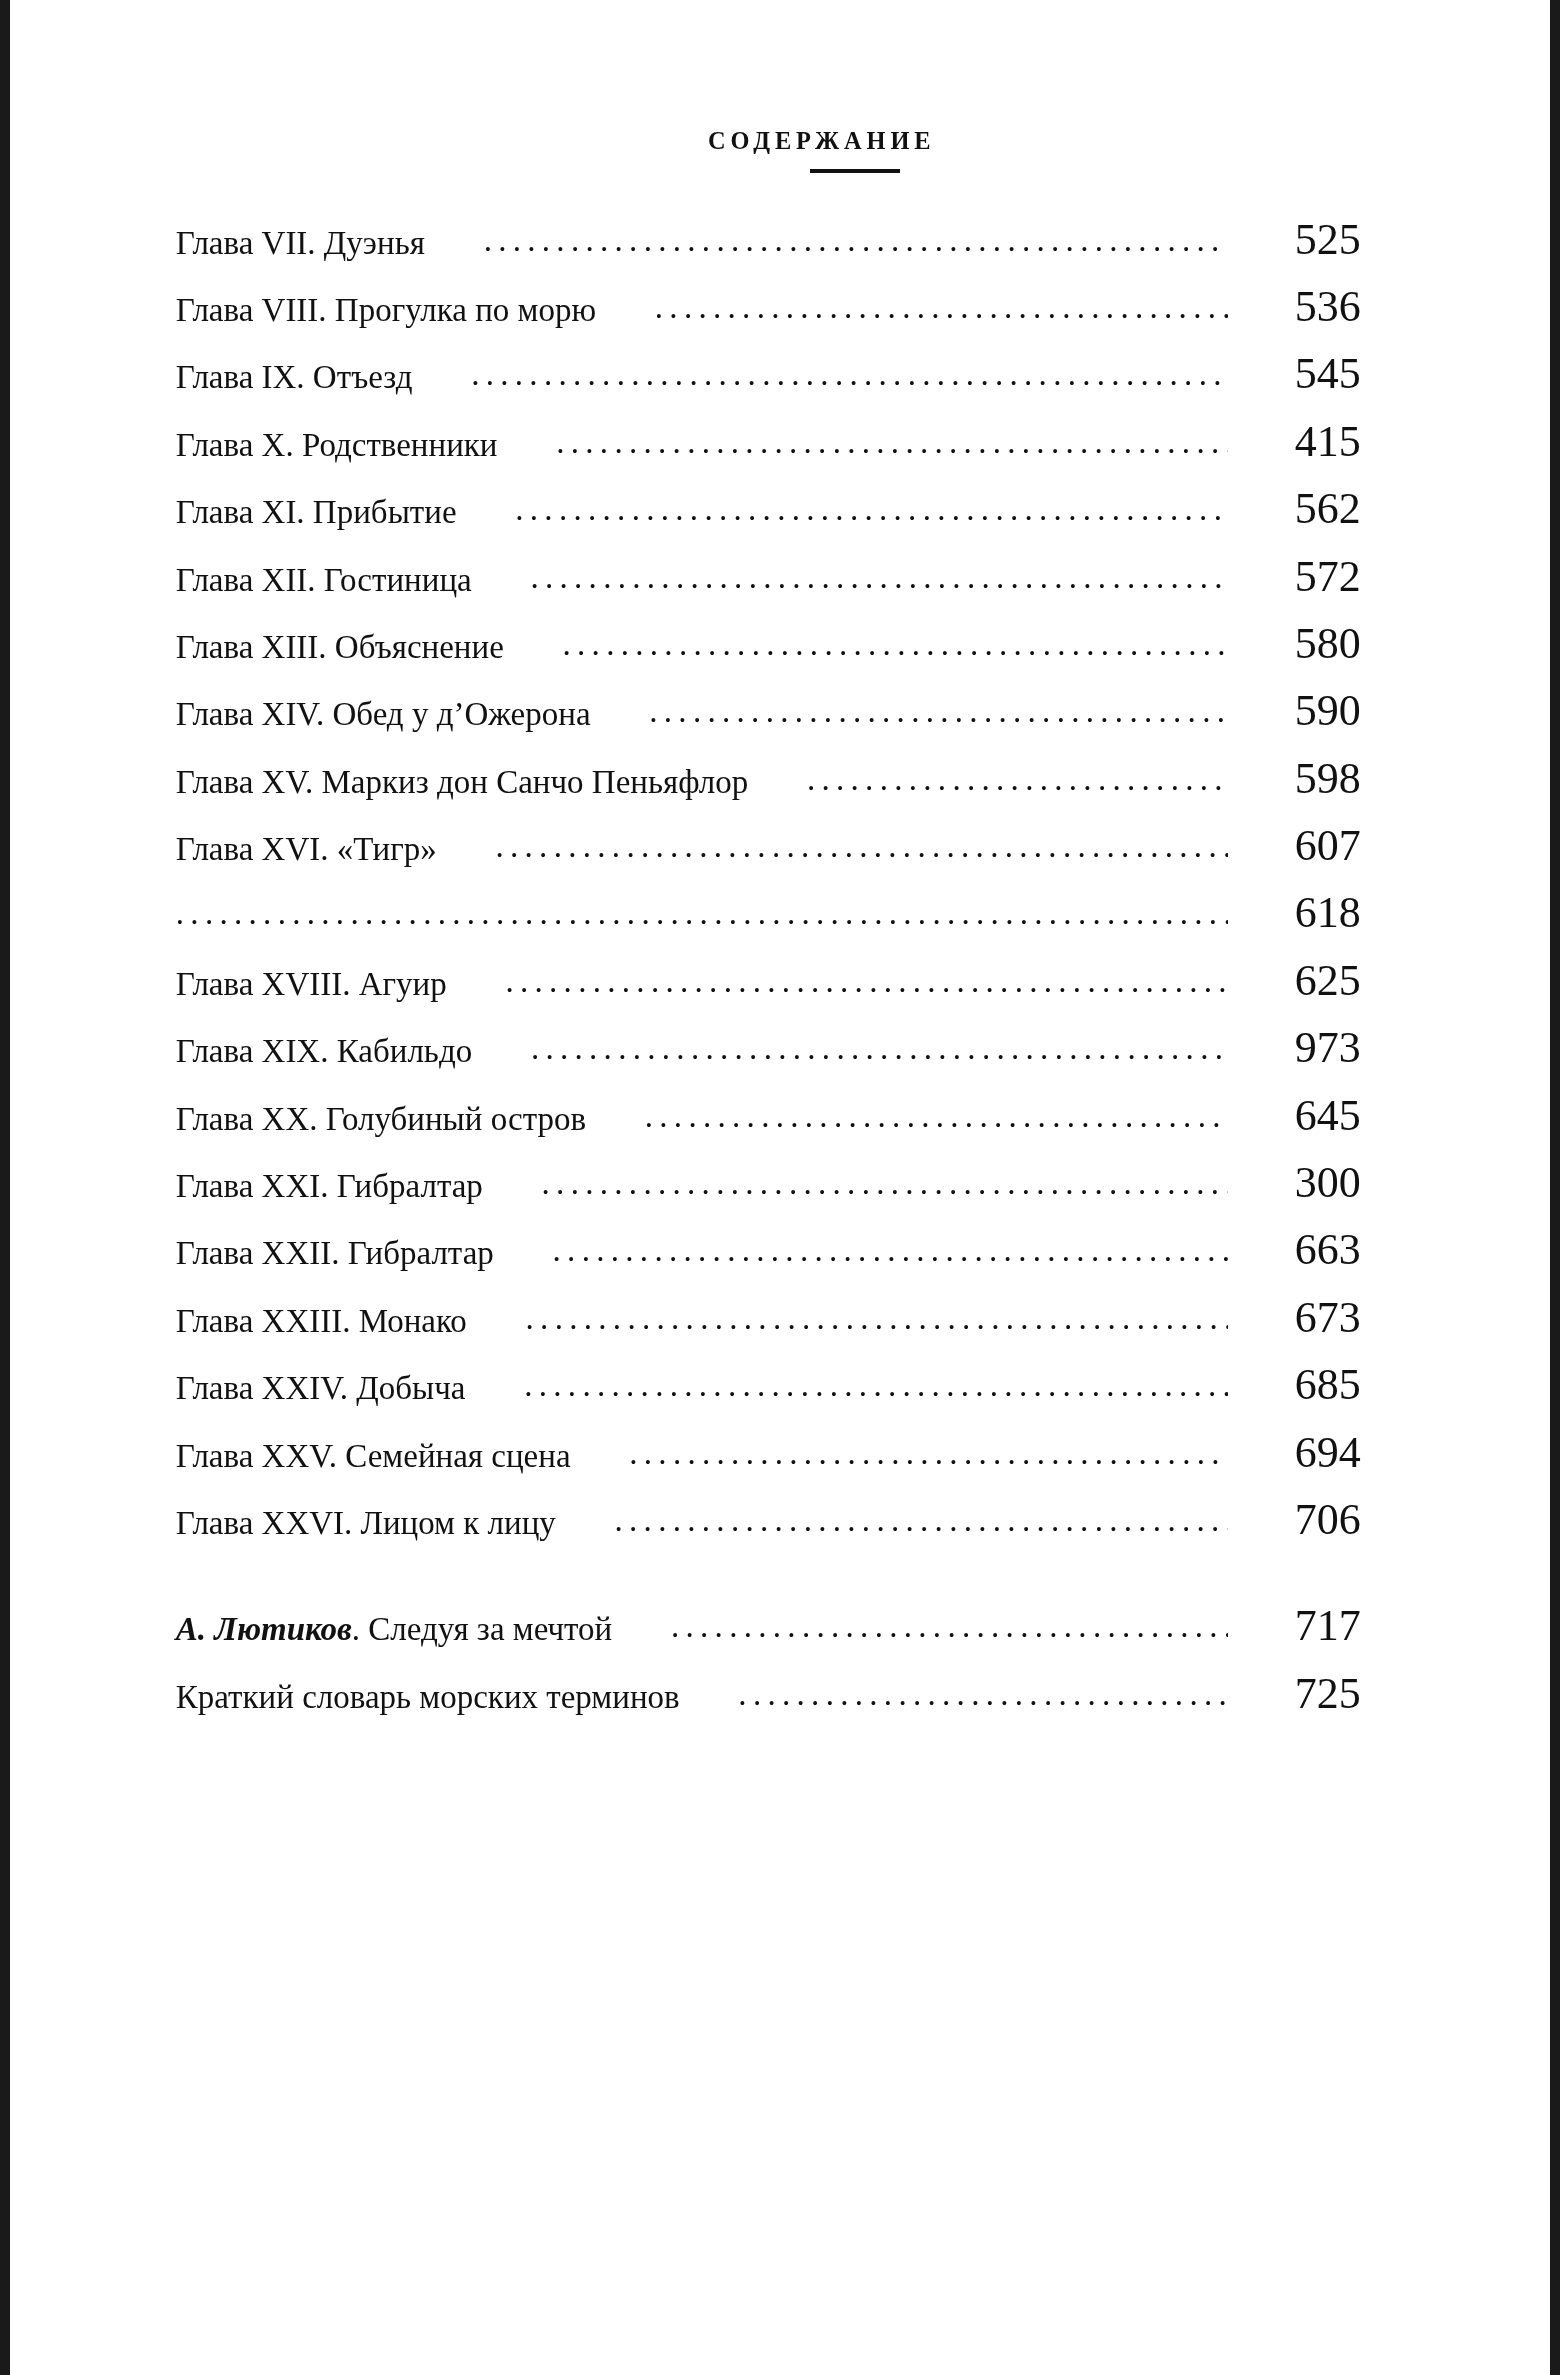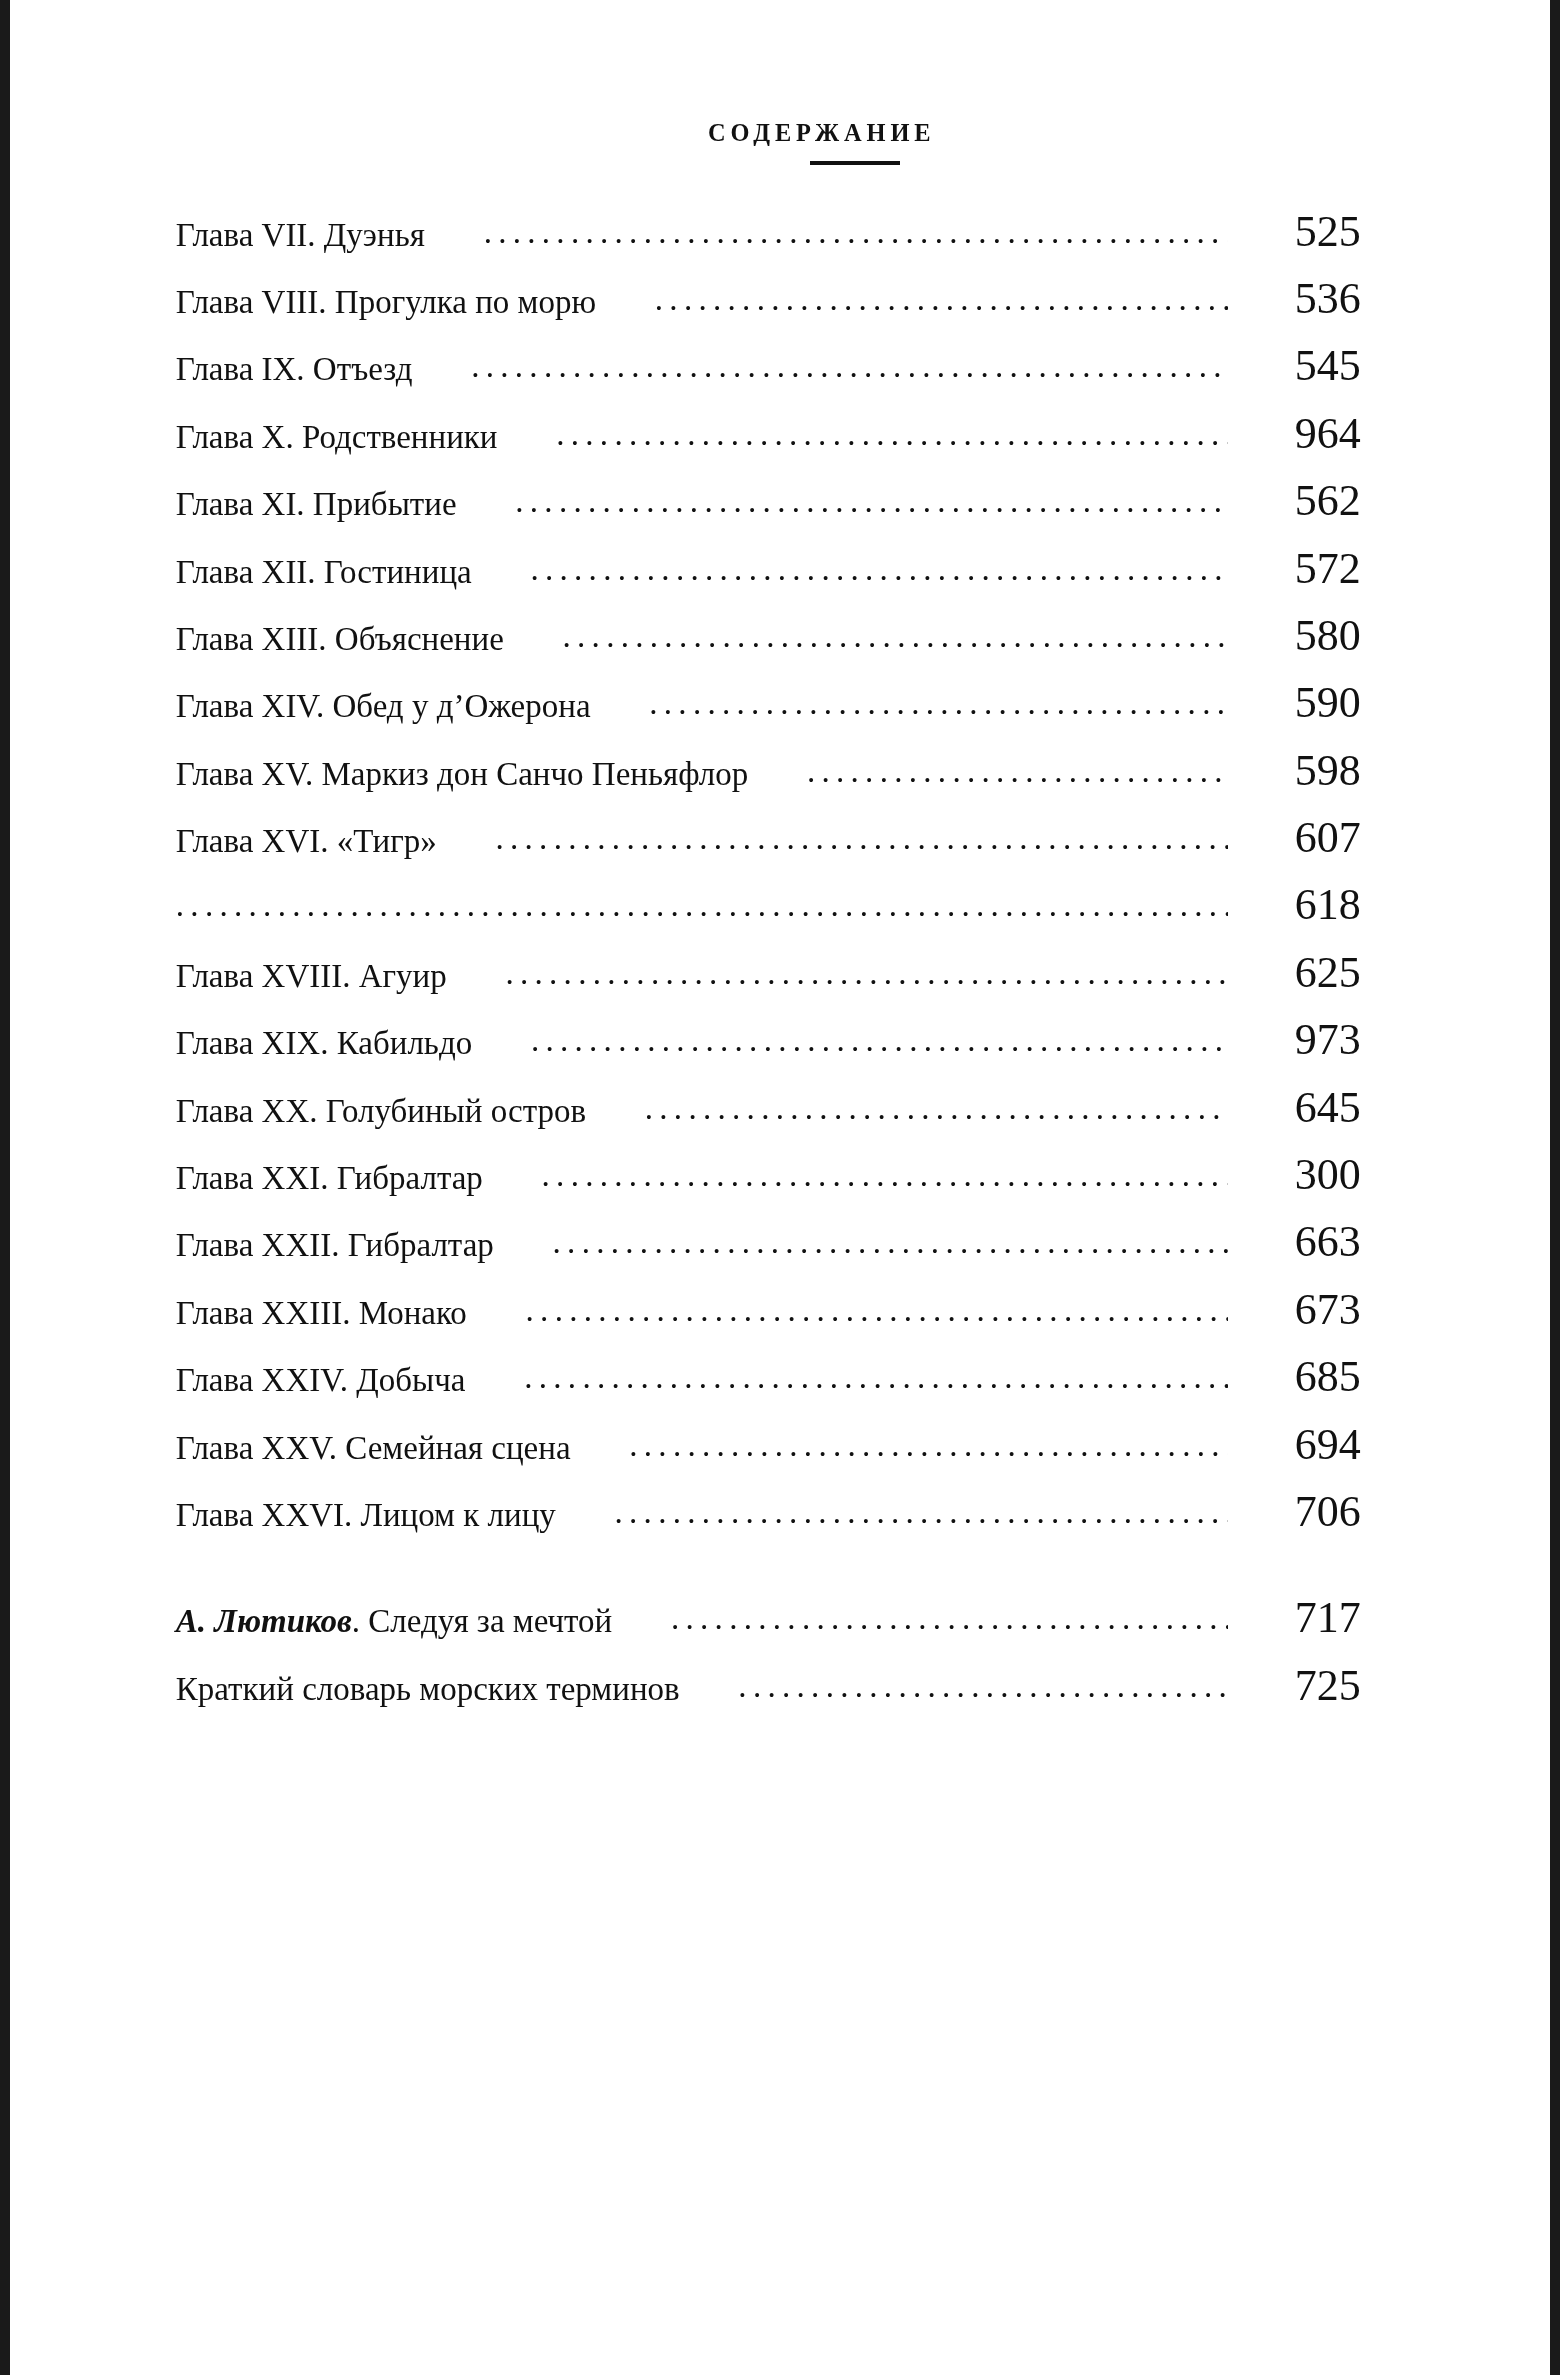--- a/index.html
+++ b/index.html
@@ -33,21 +33,21 @@
     left: 9.8px;
     right: 9.8px;
     top: 0;
     bottom: 0;
     background: #ffffff;
   }
 
   .content {
     position: absolute;
     left: 166px;
-    top: 119px;
+    top: 127px;
     width: 1185px;
   }
 
   .toc-title {
     text-align: center;
     font-family: "Liberation Serif", "DejaVu Serif", serif;
     font-size: 24.4px;
     letter-spacing: 4.9px;
     font-weight: 700;
     color: #111;
@@ -140,21 +140,21 @@
 
       <li class="toc-entry">
         <span class="toc-label">Глава IX.  Отъезд</span>
         <span class="toc-dots">........................................................................................................</span>
         <span class="toc-page">545</span>
       </li>
 
       <li class="toc-entry">
         <span class="toc-label">Глава X.  Родственники</span>
         <span class="toc-dots">........................................................................................................</span>
-        <span class="toc-page">964</span>
+        <span class="toc-page">415</span>
       </li>
 
       <li class="toc-entry">
         <span class="toc-label">Глава XI.  Прибытие</span>
         <span class="toc-dots">........................................................................................................</span>
         <span class="toc-page">562</span>
       </li>
 
       <li class="toc-entry">
         <span class="toc-label">Глава XII.  Гостиница</span>

